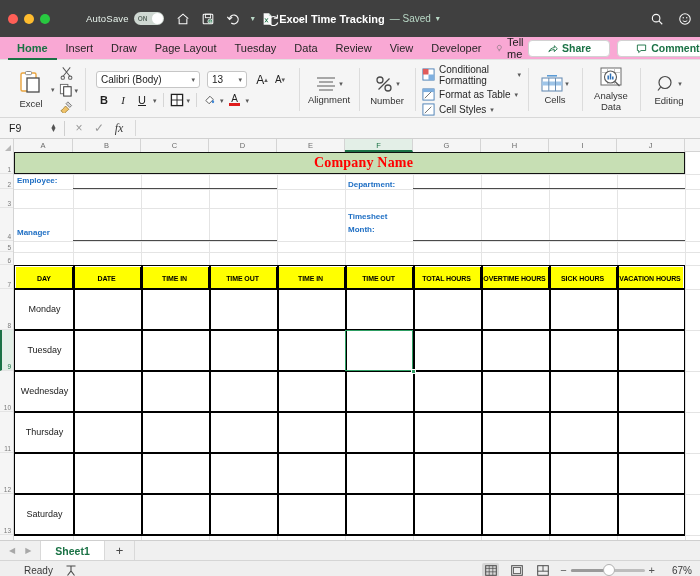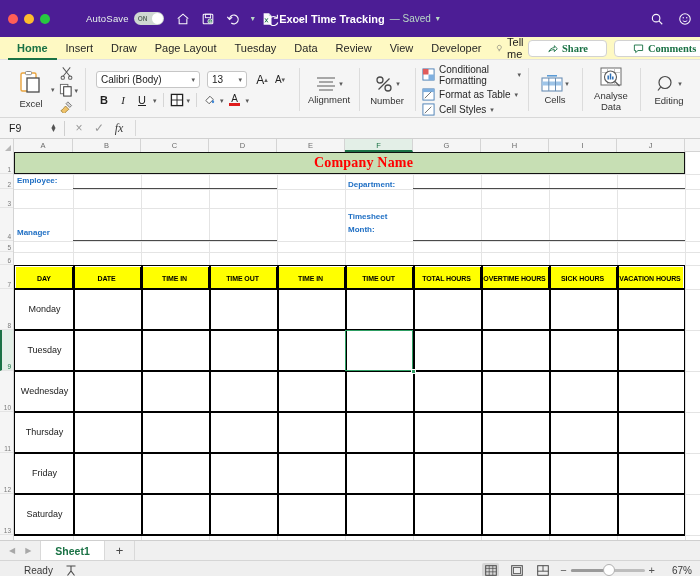--- a/index.html
+++ b/index.html
@@ -8,21 +8,21 @@
     font-family: "Liberation Sans", sans-serif;
     font-size: 11px;
     color: #1a1a1a;
     background: #ffffff;
     -webkit-font-smoothing: antialiased;
   }
 
   
   #titlebar {
     height: 37px;
-    background: #4c1d95;
+    background: #404040;
     display: flex;
     align-items: center;
     padding: 14px 8px;
     color: #ffffff;
     position: relative;
   }
   .traffic { display: flex; gap: 6px; align-items: center; }
   .tl { width: 10px; height: 10px; border-radius: 50%; display: block; }
   .tl.red { background: #ff5f57; }
   .tl.yellow { background: #febc2e; }
@@ -49,38 +49,38 @@
     position: absolute; left: 50%; transform: translateX(-50%);
   }
   .doc-title { font-size: 11px; font-weight: bold; color: #ffffff; white-space: nowrap; }
   .doc-saved { font-size: 10px; color: #b9d8c6; font-weight: normal; }
   .caret-sm { font-size: 8px; color: #b9d8c6; }
   .tb-right { margin-left: auto; display: flex; align-items: center; gap: 14px; }
 
   
   #ribbon-tabs {
     height: 23px;
-    background: #fef9c3;
+    background: #f9a8d4;
     display: flex;
     align-items: center;
     padding: 0 8px;
     border-bottom: 1px solid #e2e2e2;
     position: relative;
   }
   .rtab {
     font-size: 11px; color: #262626; padding: 0 9px; line-height: 22px;
     height: 23px; white-space: nowrap; cursor: default;
   }
   .rtab.active { color: #1a7245; font-weight: bold; border-bottom: 2px solid #1a7245; }
   .tellme { display: flex; align-items: center; gap: 4px; padding-left: 6px; }
   .ribbon-right { margin-left: auto; display: flex; align-items: center; gap: 7px; }
   .pill {
     border: 1px solid #d2d2d2; border-radius: 4px; background: #ffffff;
     height: 17px; display: flex; align-items: center; gap: 4px;
-    padding: 0 18px; color: #1a7245; font-size: 10.5px; font-weight: bold; font-family: Liberation Serif, serif;
+    padding: 0 18px; color: #1a7245; font-size: 10.5px; font-weight: bold;
   }
 
   
   #ribbon {
     height: 58px;
     background: #f5f5f5;
     display: flex;
     align-items: stretch;
     border-bottom: 1px solid #d8d8d8;
     padding: 2px 2px 0 4px;
@@ -639,21 +639,20 @@
       <div class="tcol-line" style="left:331px;top:113px;height:270px;"></div>
       <div class="tcol-line" style="left:399px;top:113px;height:270px;"></div>
       <div class="tcol-line" style="left:467px;top:113px;height:270px;"></div>
       <div class="tcol-line" style="left:535px;top:113px;height:270px;"></div>
       <div class="tcol-line" style="left:603px;top:113px;height:270px;"></div>
 
       <div class="daycell" style="left:2px;top:137px;width:57px;height:40px;">Monday</div>
       <div class="daycell" style="left:2px;top:178px;width:57px;height:40px;">Tuesday</div>
       <div class="daycell" style="left:2px;top:219px;width:57px;height:40px;">Wednesday</div>
       <div class="daycell" style="left:2px;top:260px;width:57px;height:40px;">Thursday</div>
-      <div class="daycell" style="left:2px;top:301px;width:57px;height:40px;">Friday</div>
       <div class="daycell" style="left:2px;top:342px;width:57px;height:40px;">Saturday</div>
       <div class="daycell" style="left:2px;top:383px;width:57px;height:40px;">Sunday</div>
 
       <div id="selbox" style="left:331px;top:178px;width:68px;height:41px;">
         <span class="handle"></span>
       </div>
     </div>
   </div>
 </div>
 

